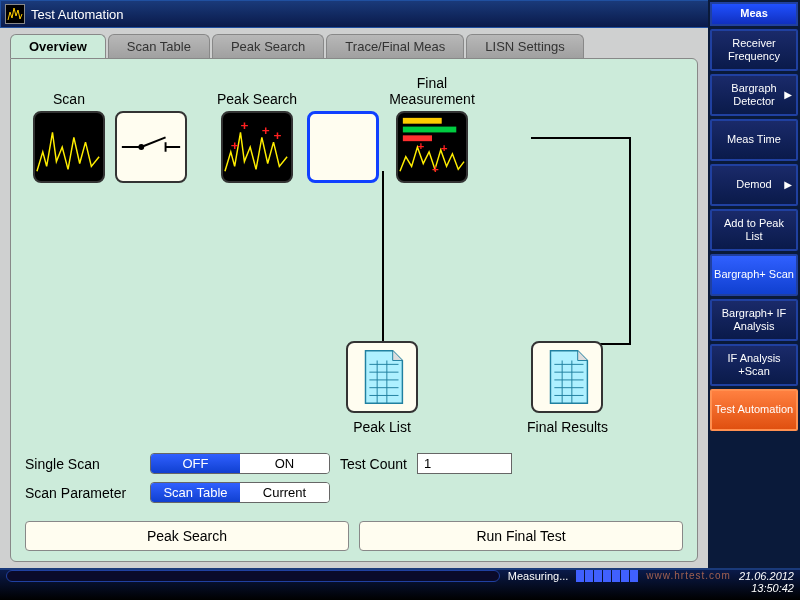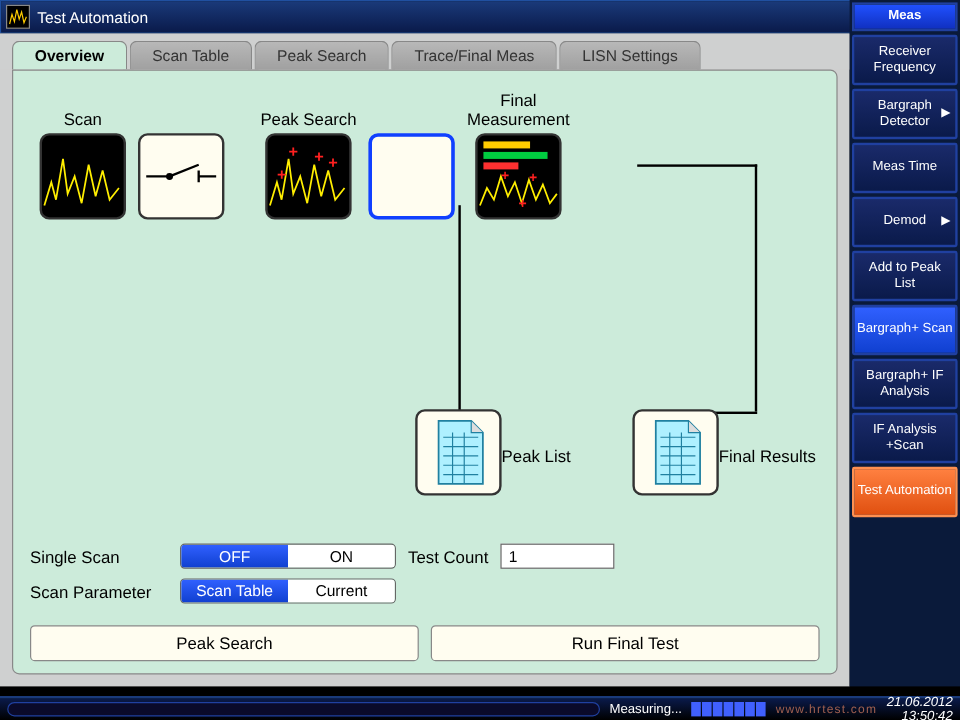--- a/index.html
+++ b/index.html
@@ -29,21 +29,21 @@
   .flow-row { display: flex; gap: 10px; align-items: flex-start; margin-bottom: 20px; position: relative; }
   .flow-item { display: flex; flex-direction: column; align-items: center; justify-content: flex-end; }
   .flow-label { font-size: 14px; text-align: center; margin-bottom: 4px; min-height: 36px; display: flex; align-items: flex-end; justify-content: center; }
   .flow-box { width: 72px; height: 72px; background: #fffdf0; border: 2px solid #333; border-radius: 8px; display: flex; align-items: center; justify-content: center; overflow: hidden; }
   .flow-box.selected { border: 3px solid #1040ff; }
   .flow-box.black { background: #000; }
   .flow-box svg { width: 100%; height: 100%; }
   
   
   .connector { position: absolute; background: #000; }
-  .result-item { display: flex; flex-direction: row; align-items: center; }
+  .result-item { display: flex; flex-direction: column; align-items: center; }
   .result-box { width: 72px; height: 72px; background: #fffdf0; border: 2px solid #333; border-radius: 8px; display: flex; align-items: center; justify-content: center; }
   .result-label { font-size: 14px; margin-top: 6px; }
   
   
   .controls { position: absolute; bottom: 50px; left: 14px; right: 14px; font-size: 14px; }
   .control-row { display: flex; align-items: center; gap: 10px; margin-bottom: 8px; }
   .control-label { width: 115px; }
   .segmented { display: flex; border: 1px solid #666; border-radius: 4px; overflow: hidden; width: 180px; }
   .seg { flex: 1; text-align: center; padding: 2px 0; font-size: 13px; cursor: pointer; background: #fff; }
   .seg.active { background: linear-gradient(#3060ff, #1040d0); color: #fff; font-weight: normal; }
@@ -53,21 +53,21 @@
   .action-btn { flex: 1; padding: 6px; background: #fffdf0; border: 1px solid #888; border-radius: 4px; font-size: 14px; cursor: pointer; text-align: center; }
   
   
   .side-btn { width: 88px; height: 42px; margin-bottom: 3px; background: linear-gradient(#1a2a6a, #0a1a4a); border: 2px solid #2040a0; border-radius: 2px; color: #fff; font-size: 11px; display: flex; align-items: center; justify-content: center; text-align: center; cursor: pointer; line-height: 1.2; padding: 2px; position: relative; }
   .side-btn.header { background: linear-gradient(#2050ff, #1030c0); height: 24px; font-weight: bold; border-radius: 0; }
   .side-btn.active { background: linear-gradient(#3060ff, #1040d0); }
   .side-btn.orange { background: linear-gradient(#ff8040, #e05010); border-color: #ff9050; }
   .side-btn .arrow { position: absolute; right: 4px; font-size: 10px; }
   
   
-  .statusbar { position: absolute; bottom: 0; left: 0; right: 0; height: 20px; background: linear-gradient(#0a1a4a, #000); display: flex; align-items: center; padding: 0 6px; gap: 8px; color: #fff; font-size: 11px; border-top: 2px solid #1a3a7a; }
+  .statusbar { position: absolute; bottom: 0; left: 0; right: 0; height: 32px; background: linear-gradient(#0a1a4a, #000); display: flex; align-items: flex-start; padding: 0 6px; gap: 8px; color: #fff; font-size: 11px; border-top: 2px solid #1a3a7a; }
   .progress-track { flex: 1; height: 12px; background: #0a0a2a; border: 1px solid #2040a0; border-radius: 6px; }
   .status-txt { }
   .prog-bars { display: flex; gap: 1px; }
   .prog-bars span { width: 8px; height: 12px; background: #4060ff; }
   .watermark { color: #a06050; font-size: 10px; letter-spacing: 1px; }
   .dt { text-align: right; line-height: 1.1; font-style: italic; }
 </style>
 </head>
 <body>
 

